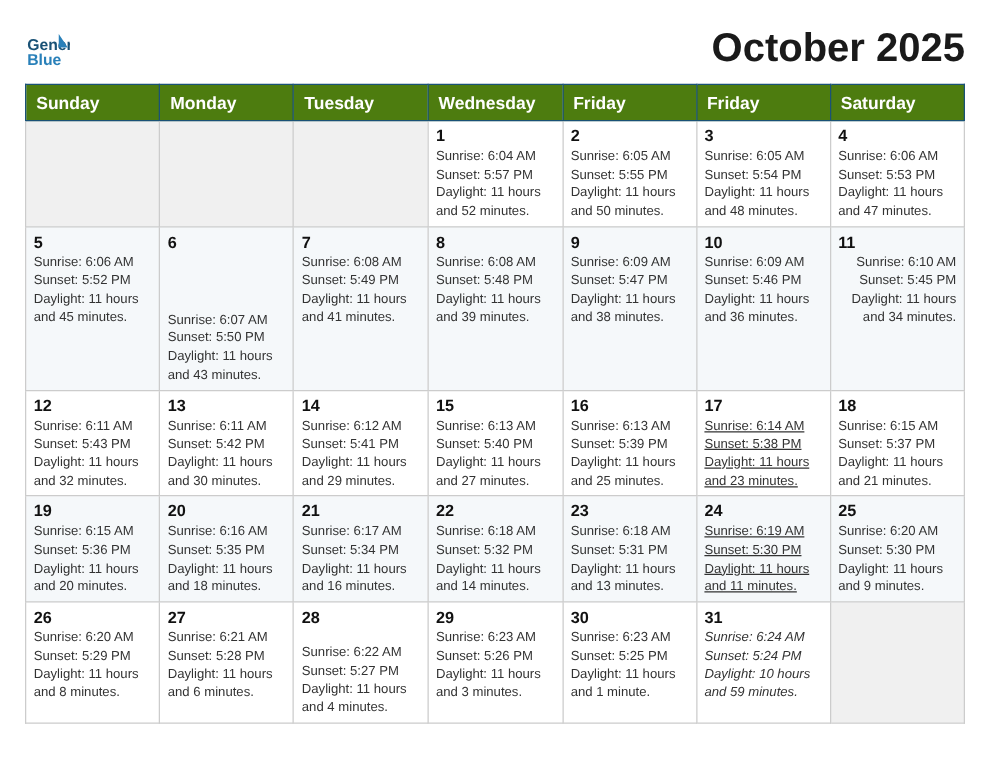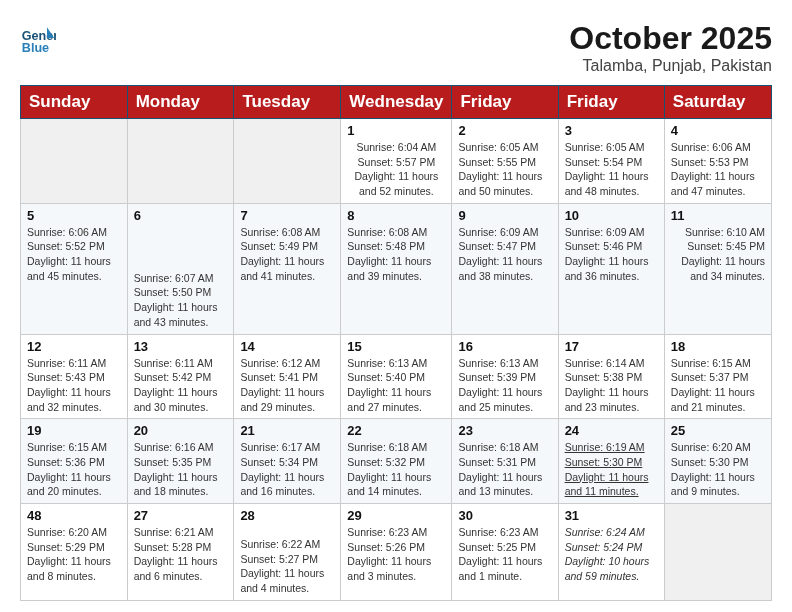--- a/index.html
+++ b/index.html
@@ -19,42 +19,41 @@
     .logo {
       display: flex;
       align-items: center;
       gap: 4px;
     }
     .logo-icon {
       width: 36px;
       height: 36px;
     }
     .title-area {
-      text-align: right;
     }
     .month-title {
       font-size: 32px;
       font-weight: bold;
       color: #1a1a1a;
     }
     .location-title {
       font-size: 16px;
       color: #444;
     }
     .calendar {
       width: 100%;
       border-collapse: collapse;
       border: 1px solid #ccc;
     }
     .calendar th {
-      background-color: #b91c1c;
+      background-color: #4d7c0f;
       color: #fff;
       text-align: left;
       padding: 6px 8px;
-      font-size: 17px;
+      font-size: 14px;
       border: 1px solid #1a5276;
     }
     .calendar td {
       width: 108px;
       vertical-align: top;
       padding: 4px 6px;
       border: 1px solid #ccc;
       font-size: 10.5px;
       color: #222;
       background: #fff;
@@ -87,21 +86,20 @@
 <div class="header-area">
   <div class="logo">
     <svg class="logo-icon" viewBox="0 0 40 40">
       <text x="2" y="22" font-size="14" font-weight="bold" fill="#1a5276">General</text>
       <text x="2" y="36" font-size="14" font-weight="bold" fill="#2980b9">Blue</text>
       <polygon points="30,8 38,20 30,20" fill="#2980b9"></polygon>
     </svg>
   </div>
   <div class="title-area">
     <div class="month-title">October 2025</div>
-    <div class="location-title">Talamba, Punjab, Pakistan</div>
   </div>
 </div>
 
 <table class="calendar">
   <thead>
     <tr>
     <th>Sunday</th>
         <th>Monday</th>
         <th>Tuesday</th>
         <th>Wednesday</th>
@@ -110,21 +108,21 @@
         <th>Saturday</th>
       </tr>
   </thead>
   <tbody id="calendar-body">
   <tr>
         <td class="empty-cell"></td>
         <td class="empty-cell"></td>
         <td class="empty-cell"></td>
         <td>
           <div class="day-number">1</div>
-          <div class="day-info" style="white-space: pre-line; text-align: center;">Sunrise: 6:04 AM
+          <div class="day-info" style="white-space: pre-line;">Sunrise: 6:04 AM
 Sunset: 5:57 PM
 Daylight: 11 hours
 and 52 minutes.</div>
         </td>
         <td>
           <div class="day-number">2</div>
           <div class="day-info" style="white-space: pre-line;">Sunrise: 6:05 AM
 Sunset: 5:55 PM
 Daylight: 11 hours
 and 50 minutes.</div>
@@ -226,21 +224,21 @@
         </td>
         <td>
           <div class="day-number">16</div>
           <div class="day-info" style="white-space: pre-line;">Sunrise: 6:13 AM
 Sunset: 5:39 PM
 Daylight: 11 hours
 and 25 minutes.</div>
         </td>
         <td>
           <div class="day-number">17</div>
-          <div class="day-info" style="white-space: pre-line;">Sunrise: 6:14 AM
+          <div class="day-info" style="white-space: pre-line; text-decoration: underline;">Sunrise: 6:14 AM
 Sunset: 5:38 PM
 Daylight: 11 hours
 and 23 minutes.</div>
         </td>
         <td>
           <div class="day-number">18</div>
           <div class="day-info" style="white-space: pre-line;">Sunrise: 6:15 AM
 Sunset: 5:37 PM
 Daylight: 11 hours
 and 21 minutes.</div>
@@ -292,21 +290,21 @@
         <td>
           <div class="day-number">25</div>
           <div class="day-info" style="white-space: pre-line;">Sunrise: 6:20 AM
 Sunset: 5:30 PM
 Daylight: 11 hours
 and 9 minutes.</div>
         </td>
       </tr>
       <tr>
         <td>
-          <div class="day-number">48</div>
+          <div class="day-number">26</div>
           <div class="day-info" style="white-space: pre-line;">Sunrise: 6:20 AM
 Sunset: 5:29 PM
 Daylight: 11 hours
 and 8 minutes.</div>
         </td>
         <td>
           <div class="day-number">27</div>
           <div class="day-info" style="white-space: pre-line;">Sunrise: 6:21 AM
 Sunset: 5:28 PM
 Daylight: 11 hours

